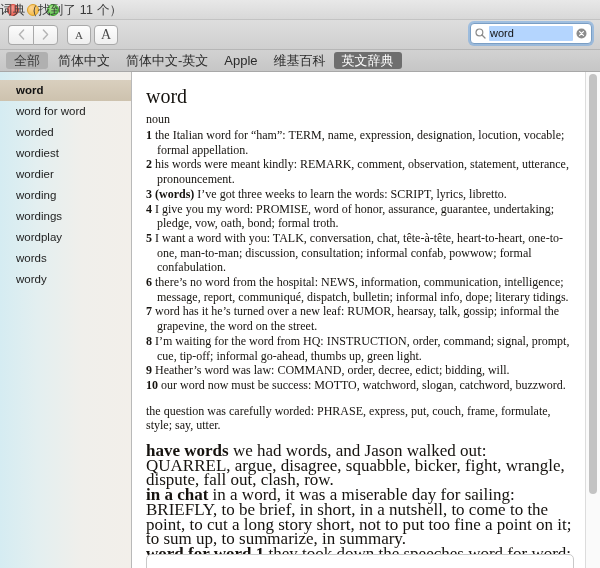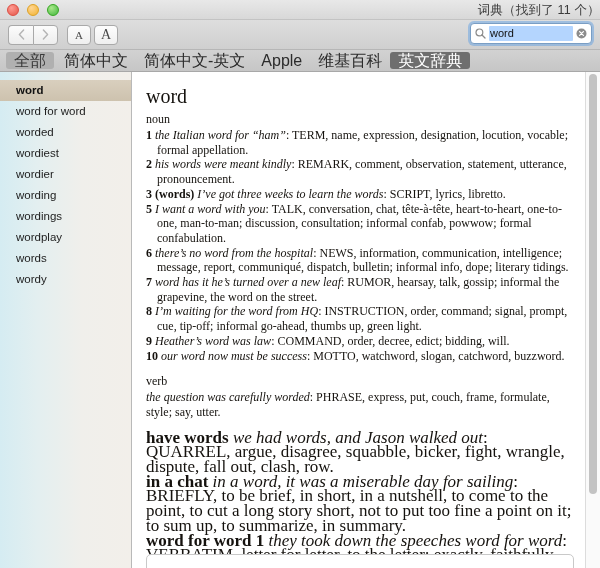--- a/index.html
+++ b/index.html
@@ -16,21 +16,21 @@
     height:19px;flex:0 0 19px;position:relative;
     background:linear-gradient(to bottom,#e8e8e8 0%,#d8d8d8 100%);
     border-bottom:1px solid #c3c3c3;
   }
   .traffic{position:absolute;left:7px;top:4px;display:flex;gap:8px;align-items:center;}
   .light{width:12px;height:12px;border-radius:50%;box-sizing:border-box;}
   .light.close{background:radial-gradient(circle at 35% 30%,#ff9b92,#ec6a5e 70%);border:1px solid #dc4d42;}
   .light.min{background:radial-gradient(circle at 35% 30%,#ffd591,#f5bd4f 70%);border:1px solid #dea123;}
   .light.max{background:radial-gradient(circle at 35% 30%,#a9e88a,#61c555 70%);border:1px solid #35a621;}
   .title-text{
-    position:absolute;left:0;right:0;top:2px;text-align:right;
+    position:absolute;left:0;right:0;top:2px;text-align:left;
     font-size:12.5px;color:#3a3a3a;font-weight:500;letter-spacing:.2px;
   }
 
   
   .toolbar{
     height:29px;flex:0 0 29px;position:relative;
     background:linear-gradient(to bottom,#dedede 0%,#cfcfcf 100%);
     border-bottom:1px solid #b6b6b6;
     display:flex;align-items:center;
   }
@@ -71,21 +71,21 @@
   .clear-icon{flex:0 0 auto;margin-left:3px;display:flex;align-items:center;}
 
   
   .sources{
     height:21px;flex:0 0 21px;
     background:linear-gradient(to bottom,#d2d2d2,#c6c6c6);
     border-bottom:1px solid #a8a8a8;
     display:flex;align-items:center;padding-left:6px;gap:0px;
   }
   .source{
-    font-size:16px;color:#2b2b2b;padding:2px 8px;border-radius:3px;line-height:13px;white-space:nowrap;
+    font-size:13px;color:#2b2b2b;padding:2px 8px;border-radius:3px;line-height:13px;white-space:nowrap;
   }
   .source.all{background:#b0b0b0;color:#3a3a3a;margin-right:2px;}
   .source.active{background:#6e6e6e;color:#fff;}
 
   
   .body{flex:1;display:flex;min-height:0;position:relative;}
 
   .sidebar{
     width:131px;flex:0 0 131px;position:relative;
     background:linear-gradient(to right,#d5ecf2 0%,#e3eff0 28%,#f0efeb 62%,#f2efea 100%);
@@ -108,21 +108,21 @@
     font-family:"Liberation Serif", serif;
     color:#15120e;
   }
   .headword{font-size:20px;line-height:24px;margin:0 0 4px 0;font-weight:400;}
   .pos{font-size:12px;line-height:15px;margin:0 0 1px 0;}
   .sense{
     font-size:12px;line-height:14.7px;margin:0 0 0 0;
     padding-left:11px;text-indent:-11px;
   }
   .num{font-weight:bold;}
-  .ex{font-style:italic;margin-top:8px;}
+  .ex{margin-top:8px;}
   .reg{font-size:12px;}
   .syn{}
   .blockgap{height:11px;}
   .phrases-hd{font-size:12.5px;line-height:16px;margin:0 0 1px 0;letter-spacing:.3px;}
   .phrase{font-size:17px;line-height:14.7px;margin:0;}
   .ph-term{font-weight:bold;}
   .bottom-box{
     position:absolute;left:14px;right:26px;bottom:-12px;height:24px;
     border:1px solid #c9c9c9;border-radius:5px;background:#fff;
   }
@@ -225,20 +225,24 @@
         <span class="num">2</span>
         <span class="ex">his words were meant kindly</span><span class="syn">: REMARK, comment, observation, statement, utterance, pronouncement.</span>
       </div>
 
       <div class="sense">
         <span class="num">3</span>
         <span class="num">(words)</span>
         <span class="ex">I’ve got three weeks to learn the words</span><span class="syn">: SCRIPT, lyrics, libretto.</span>
       </div>
 
+      <div class="sense">
+        <span class="num">4</span>
+        <span class="ex">I give you my word</span><span class="syn">: PROMISE, word of honor, assurance, guarantee, undertaking; pledge, vow, oath, bond; </span><span class="reg">formal</span><span> troth.</span>
+      </div>
 
       <div class="sense">
         <span class="num">5</span>
         <span class="ex">I want a word with you</span><span class="syn">: TALK, conversation, chat, tête-à-tête, heart-to-heart, one-to-one, man-to-man; discussion, consultation; </span><span class="reg">informal</span><span> confab, powwow; </span><span class="reg">formal</span><span> confabulation.</span>
       </div>
 
       <div class="sense">
         <span class="num">6</span>
         <span class="ex">there’s no word from the hospital</span><span class="syn">: NEWS, information, communication, intelligence; message, report, communiqué, dispatch, bulletin; </span><span class="reg">informal</span><span> info, dope; </span><span class="reg">literary</span><span> tidings.</span>
       </div>
@@ -258,21 +262,20 @@
         <span class="ex">Heather’s word was law</span><span class="syn">: COMMAND, order, decree, edict; bidding, will.</span>
       </div>
 
       <div class="sense">
         <span class="num">10</span>
         <span class="ex">our word now must be success</span><span class="syn">: MOTTO, watchword, slogan, catchword, buzzword.</span>
       </div>
 
       <div class="blockgap"></div>
 
-      <div class="pos">verb</div>
       <div class="sense" style="padding-left:0;text-indent:0;">
         <span class="ex">the question was carefully worded</span><span class="syn">: PHRASE, express, put, couch, frame, formulate, style; say, utter.</span>
       </div>
 
       <div class="blockgap"></div>
 
 
       <div class="phrase">
         <span class="ph-term">have words</span>
         <span class="ex">we had words, and Jason walked out</span><span class="syn">: QUARREL, argue, disagree, squabble, bicker, fight, wrangle, dispute, fall out, clash, row.</span>

